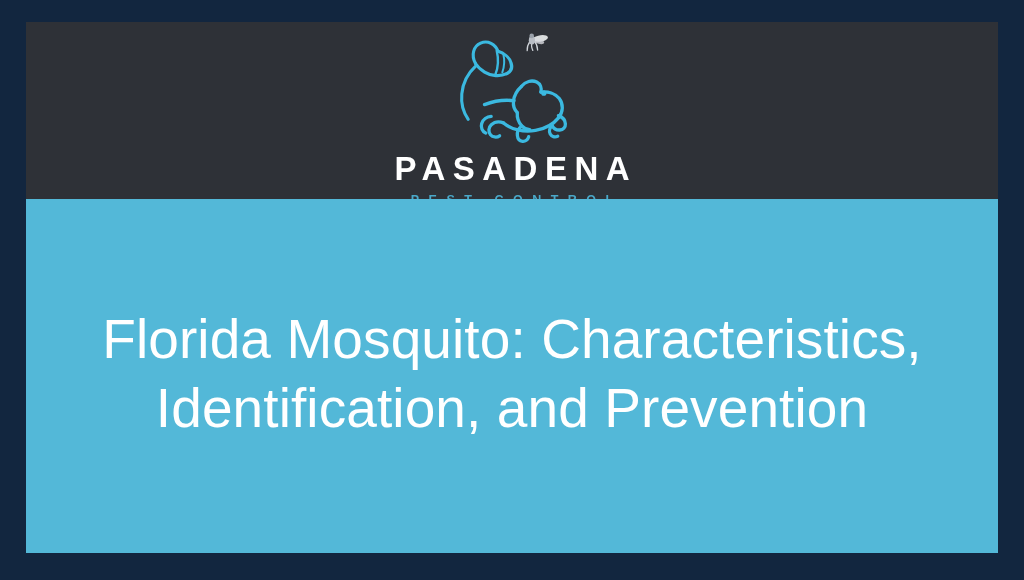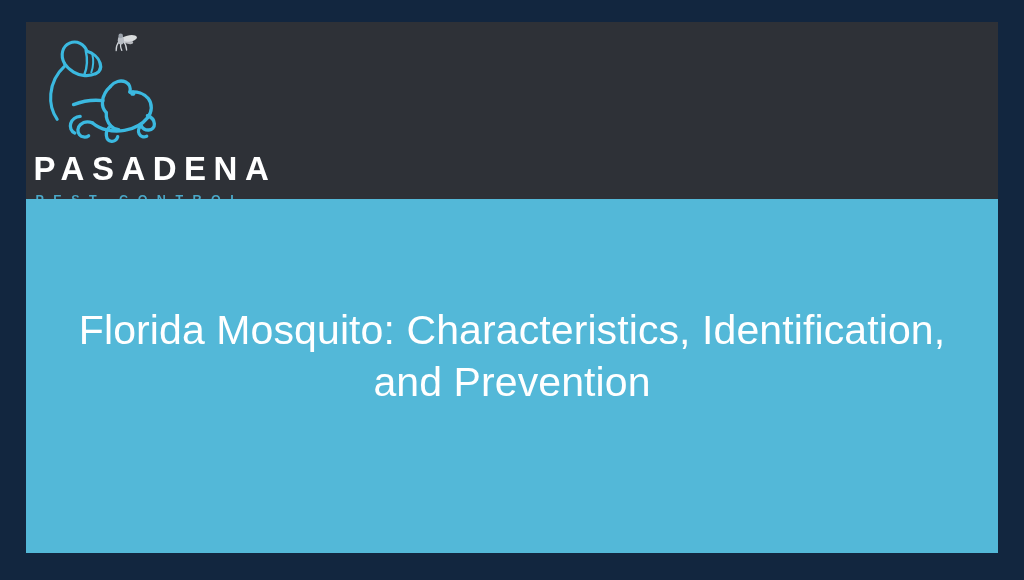--- a/index.html
+++ b/index.html
@@ -46,20 +46,21 @@
   }
 
   .logo-block {
     position: absolute;
     left: 0;
     top: 0;
     width: 972px;
     height: 177px;
     display: flex;
     flex-direction: column;
+    align-items: center;
     justify-content: flex-start;
   }
 
   .logo-mark {
     position: relative;
     width: 150px;
     height: 128px;
     margin-top: 4px;
   }
   .logo-mark svg { display: block; }
@@ -98,21 +99,21 @@
     align-items: flex-start;
     justify-content: center;
   }
 
   .hero-title {
     width: 920px;
     margin-top: 106px;
     text-align: center;
     color: #ffffff;
     font-family: "Liberation Sans", sans-serif;
-    font-size: 41px;
+    font-size: 55px;
     font-weight: 300;
     line-height: 1.26;
     letter-spacing: 0.1px;
     white-space: pre-line;
   }
 </style>
 </head>
 <body>
 
 <div class="frame">

